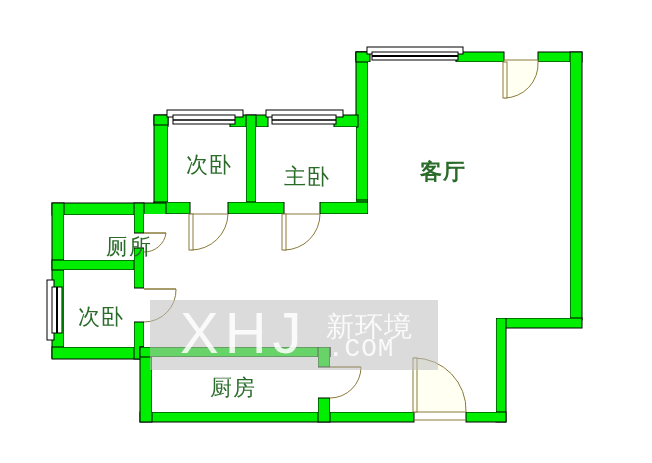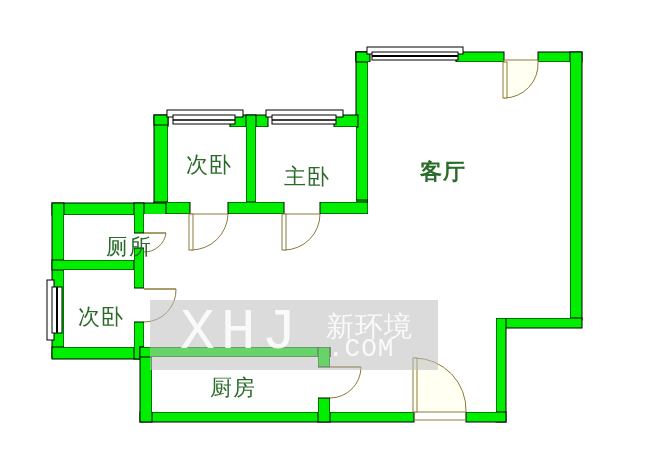--- a/index.html
+++ b/index.html
@@ -13,21 +13,21 @@
     white-space: nowrap;
     letter-spacing: 1px;
   }
   .wm-box {
     position: absolute;
     left: 150px; top: 300px; width: 288px; height: 70px;
     background: rgba(190,190,190,0.55);
   }
   .wm-xhj {
     position: absolute; left: 180px; top: 298px;
-    font-family: Liberation Mono, monospace;
+    font-family: Liberation Sans, sans-serif;
     font-size: 58px; color: rgba(255,255,255,0.85);
     letter-spacing: 6px; line-height: 70px;
   }
   .wm-cn {
     position: absolute; left: 326px; top: 308px;
     font-family: "DejaVu Sans", sans-serif;
     font-size: 28px; color: rgba(255,255,255,0.85);
     letter-spacing: 1px;
   }
   .wm-com {

